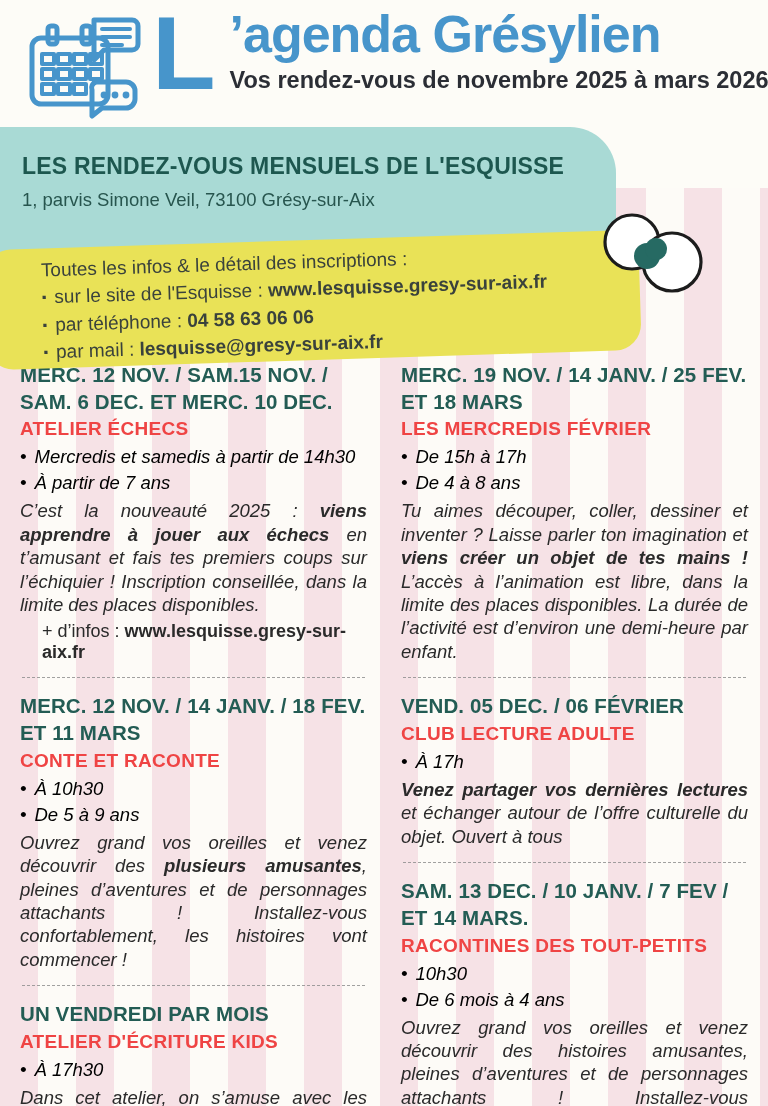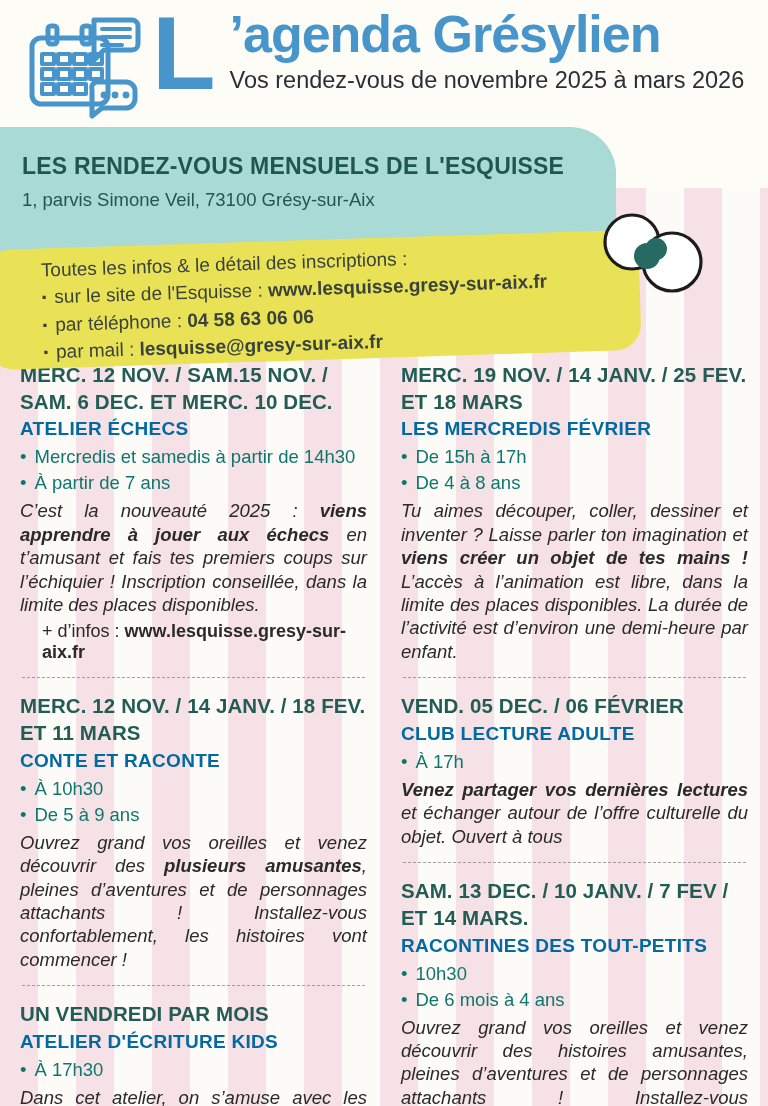--- a/index.html
+++ b/index.html
@@ -24,21 +24,21 @@
   .title-line { display:flex; align-items:flex-start; }
   .title-initial {
     font-size:104px; line-height:0.92; font-weight:bold; color:#4795cb; letter-spacing:-2px;
   }
   .title-right { margin-left:16px; }
   .title-rest {
     font-size:52px; line-height:1.08; font-weight:bold; color:#4795cb; letter-spacing:-1px;
     white-space:nowrap;
   }
   .subtitle {
-    font-size:23.5px; font-weight:normal; color:#2b2e35; margin-top:5px; letter-spacing:0;
+    font-size:23.5px; font-weight:bold; color:#2b2e35; margin-top:5px; letter-spacing:0;
     white-space:nowrap;
   }
   
   .teal-banner {
     position:absolute; left:0; top:127px; width:616px; height:144px;
     background:#a9dad5; border-radius:0 46px 46px 0; z-index:1;
     padding:26px 30px 0 22px;
   }
   .teal-title { font-size:23px; font-weight:bold; color:#1d574f; letter-spacing:0.2px; }
   .teal-address { font-size:18.5px; color:#27554e; margin-top:9px; }
@@ -58,24 +58,24 @@
   
   .columns {
     position:absolute; left:20px; top:362px; width:728px; z-index:1;
     display:flex; gap:34px;
   }
   .col { flex:1 1 0; min-width:0; }
   .ev-dates {
     font-size:20.5px; font-weight:bold; color:#235c54; line-height:1.3; letter-spacing:0.1px;
   }
   .ev-title {
-    font-size:19px; font-weight:bold; color:#0369a1; margin-top:3px; letter-spacing:0.3px;
+    font-size:19px; font-weight:bold; color:#ef4444; margin-top:3px; letter-spacing:0.3px;
   }
   .ev-bullets { list-style:none; margin-top:4px; }
-  .ev-bullets li { font-size:18.5px; line-height:1.4; color:#0f766e; }
+  .ev-bullets li { font-size:18.5px; line-height:1.4; color:#000000;font-style:italic; }
   .ev-bullets li::before { content:"•"; margin-right:8px; }
   .ev-desc {
     font-size:18.5px; font-style:italic; line-height:1.27; text-align:justify;
     color:#2a2a2a; margin-top:3px;
   }
   .ev-desc .b { font-weight:bold; }
   .ev-info { font-size:18px; margin-top:5px; color:#2a2a2a;margin-left:22px; }
   .ev-info .val { font-weight:bold; }
   .divider { border-top:1.6px dashed #8b8b8b; margin:14px 2px 15px 2px; opacity:0.8; }
 </style>

